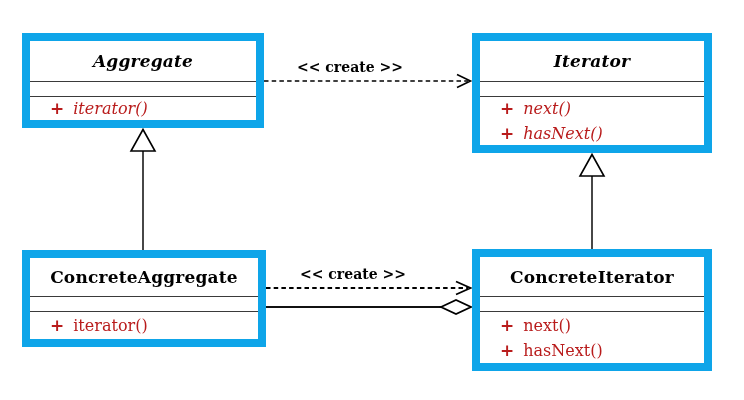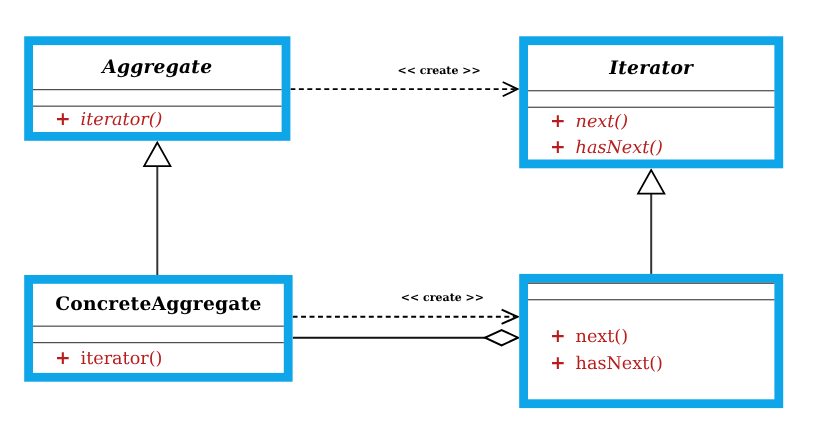--- a/index.html
+++ b/index.html
@@ -57,22 +57,22 @@
   .abstract .method { font-style: italic; }
   .method .vis {
     font-style: normal;
     font-weight: bold;
     font-size: 17px;
     margin-right: 9px;
   }
   .create-label {
     position: absolute;
     width: 140px;
-    text-align: right;
-    font-size: 10px;
+    text-align: left;
+    font-size: 14px;
     font-weight: bold;
     color: #000000;
     white-space: nowrap;
   }
 </style>
 </head>
 <body>
 
 <div id="canvas">
 
@@ -113,20 +113,21 @@
 
   <div class="uml-box" style="left:22px; top:250px; width:244px; height:97px;">
     <div class="uml-title" style="height:38px;text-align:center;">ConcreteAggregate</div>
     <div class="uml-attrs"></div>
     <div class="uml-methods">
       <div class="method"><span class="vis">+</span><span>iterator()</span></div>
     </div>
   </div>
 
   <div class="uml-box" style="left:472px; top:249px; width:240px; height:122px;">
+    <div class="uml-title" style="height:39px;">ConcreteIterator</div>
     <div class="uml-attrs"></div>
     <div class="uml-methods">
       <div class="method"><span class="vis">+</span><span>next()</span></div>
       <div class="method"><span class="vis">+</span><span>hasNext()</span></div>
     </div>
   </div>
 
   <div class="create-label" style="left:297px; top:59px;">&lt;&lt; create &gt;&gt;</div>
   <div class="create-label" style="left:300px; top:266px;">&lt;&lt; create &gt;&gt;</div>
 

